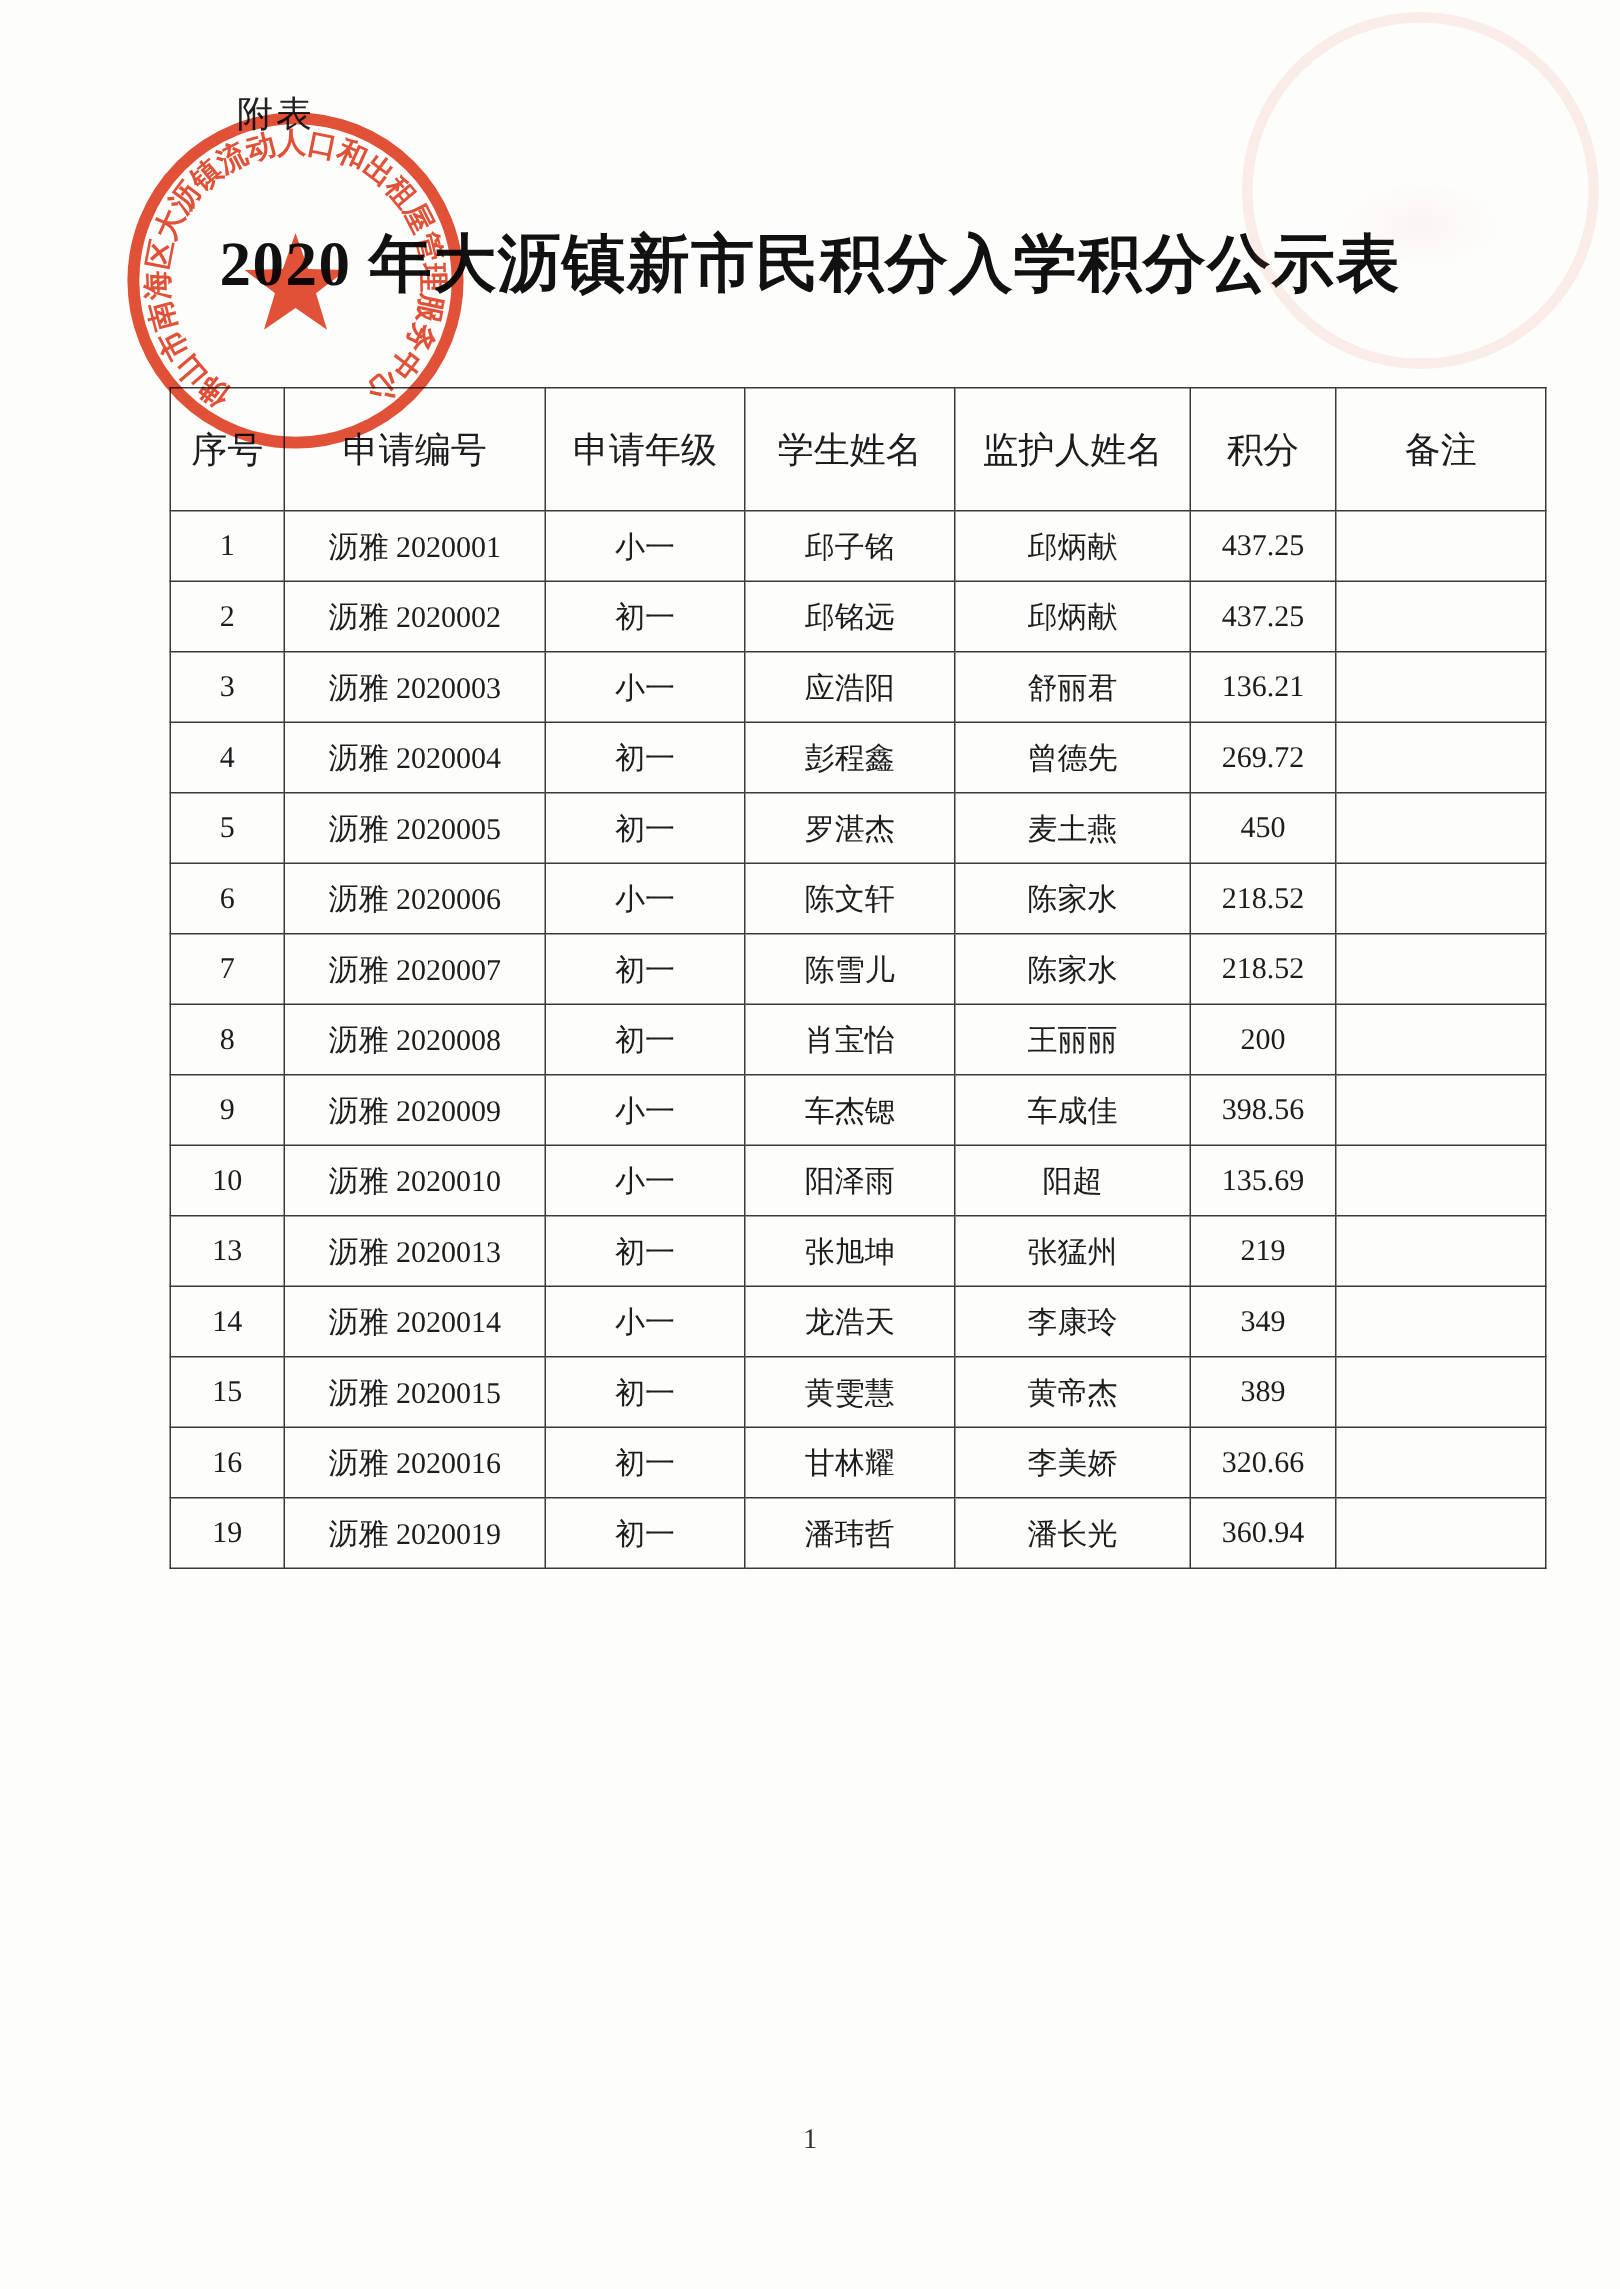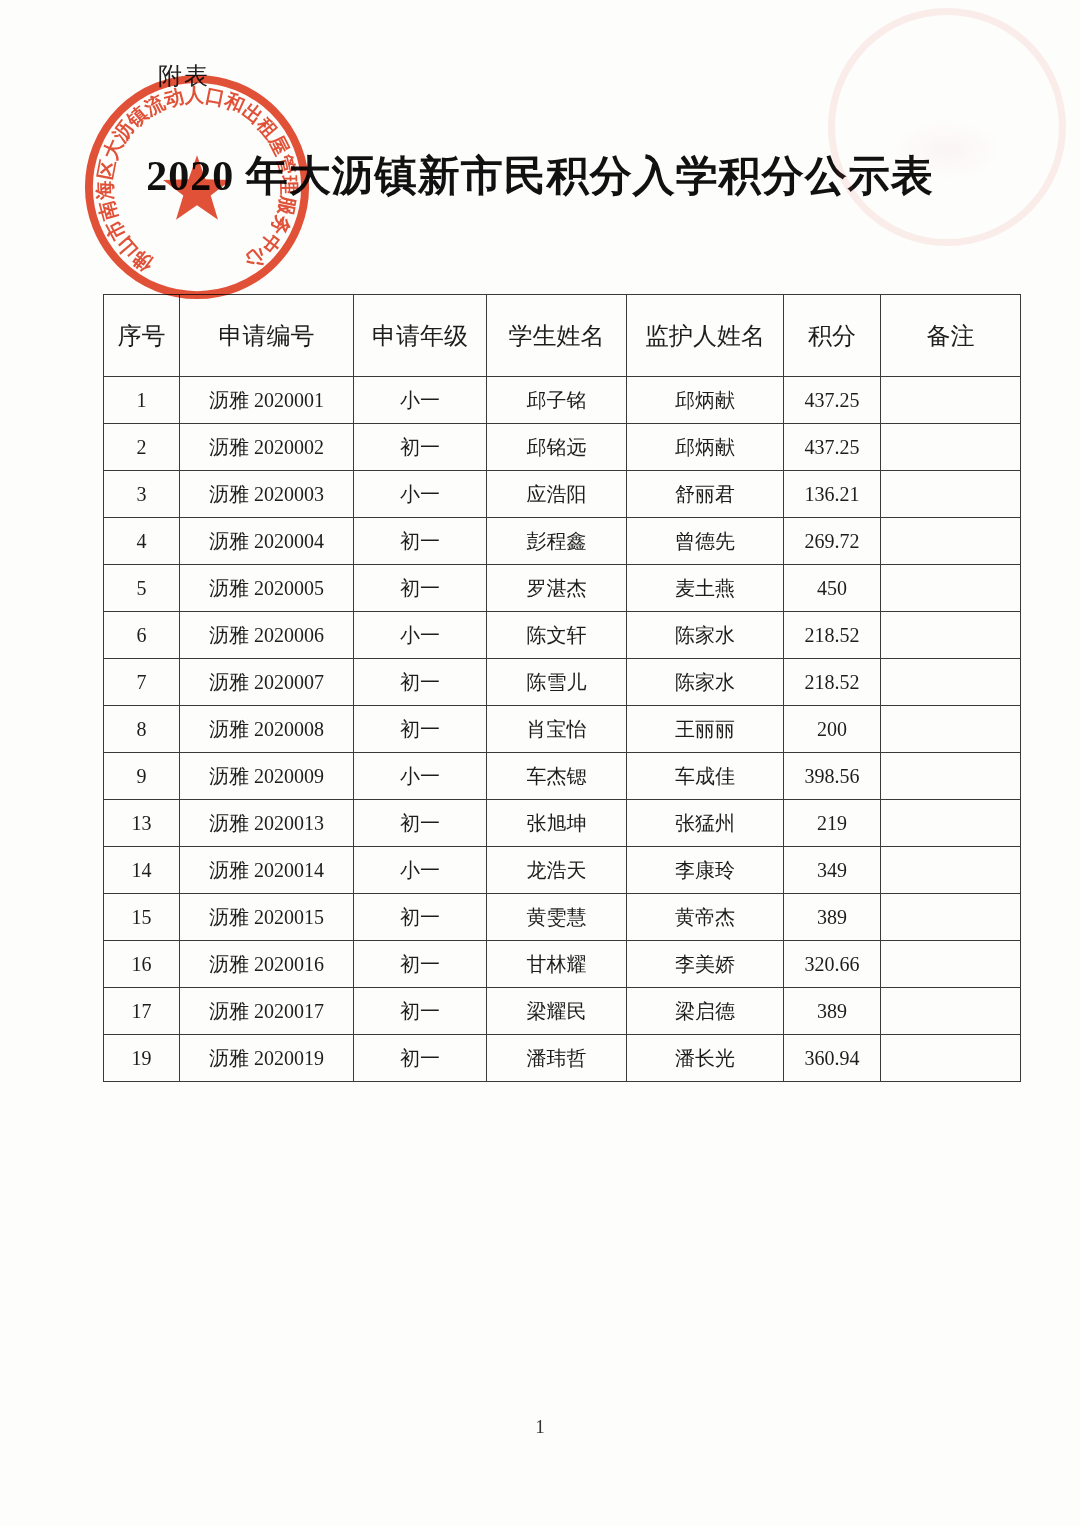--- a/index.html
+++ b/index.html
@@ -62,27 +62,26 @@
     position: absolute;
     left: 892px;
     top: 120px;
     width: 110px;
     height: 60px;
     background: radial-gradient(ellipse at center, rgba(210,90,75,0.05), rgba(210,90,75,0) 70%);
   }
 
   table.points-table {
     position: absolute;
-    left: 103px;
+    left: 113px;
     top: 258px;
     width: 917px;
     border-collapse: collapse;
     table-layout: fixed;
     z-index: 2;
-    margin-top: 36px;
   }
   table.points-table th,
   table.points-table td {
     border: 1.5px solid #3a3a3a;
     text-align: center;
     vertical-align: middle;
     color: #1d1d1d;
     overflow: hidden;
     white-space: nowrap;
   }
@@ -239,20 +238,29 @@
         <tr>
           <td>9</td>
           <td>沥雅 2020009</td>
           <td>小一</td>
           <td>车杰锶</td>
           <td>车成佳</td>
           <td>398.56</td>
           <td></td>
         </tr>
         <tr>
+          <td>10</td>
+          <td>沥雅 2020010</td>
+          <td>小一</td>
+          <td>阳泽雨</td>
+          <td>阳超</td>
+          <td>135.69</td>
+          <td></td>
+        </tr>
+        <tr>
           <td>13</td>
           <td>沥雅 2020013</td>
           <td>初一</td>
           <td>张旭坤</td>
           <td>张猛州</td>
           <td>219</td>
           <td></td>
         </tr>
         <tr>
           <td>14</td>
@@ -275,29 +283,20 @@
         <tr>
           <td>16</td>
           <td>沥雅 2020016</td>
           <td>初一</td>
           <td>甘林耀</td>
           <td>李美娇</td>
           <td>320.66</td>
           <td></td>
         </tr>
         <tr>
-          <td>17</td>
-          <td>沥雅 2020017</td>
-          <td>初一</td>
-          <td>梁耀民</td>
-          <td>梁启德</td>
-          <td>389</td>
-          <td></td>
-        </tr>
-        <tr>
           <td>19</td>
           <td>沥雅 2020019</td>
           <td>初一</td>
           <td>潘玮哲</td>
           <td>潘长光</td>
           <td>360.94</td>
           <td></td>
         </tr>
       </tbody>
   </table>

